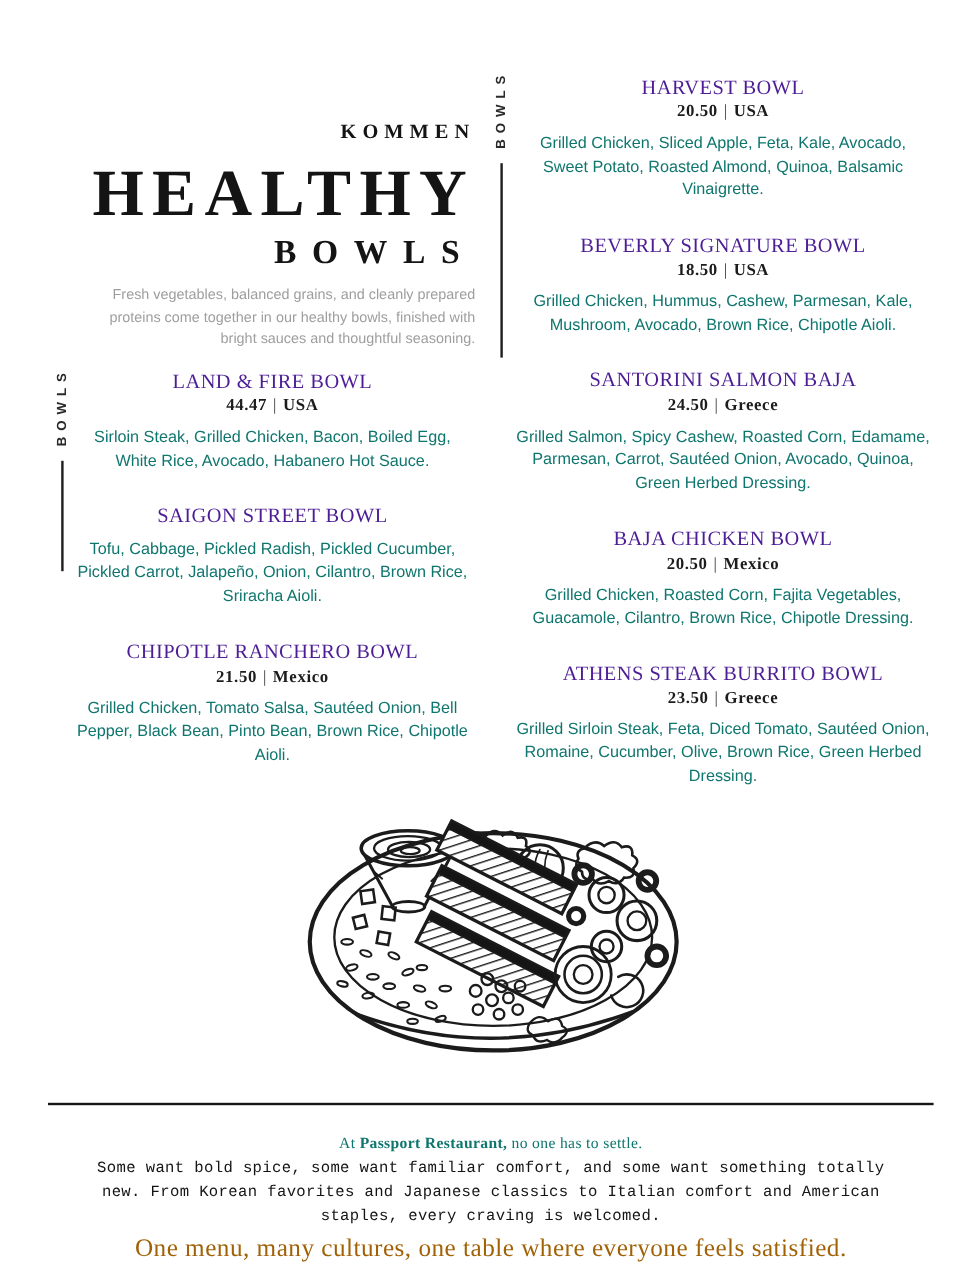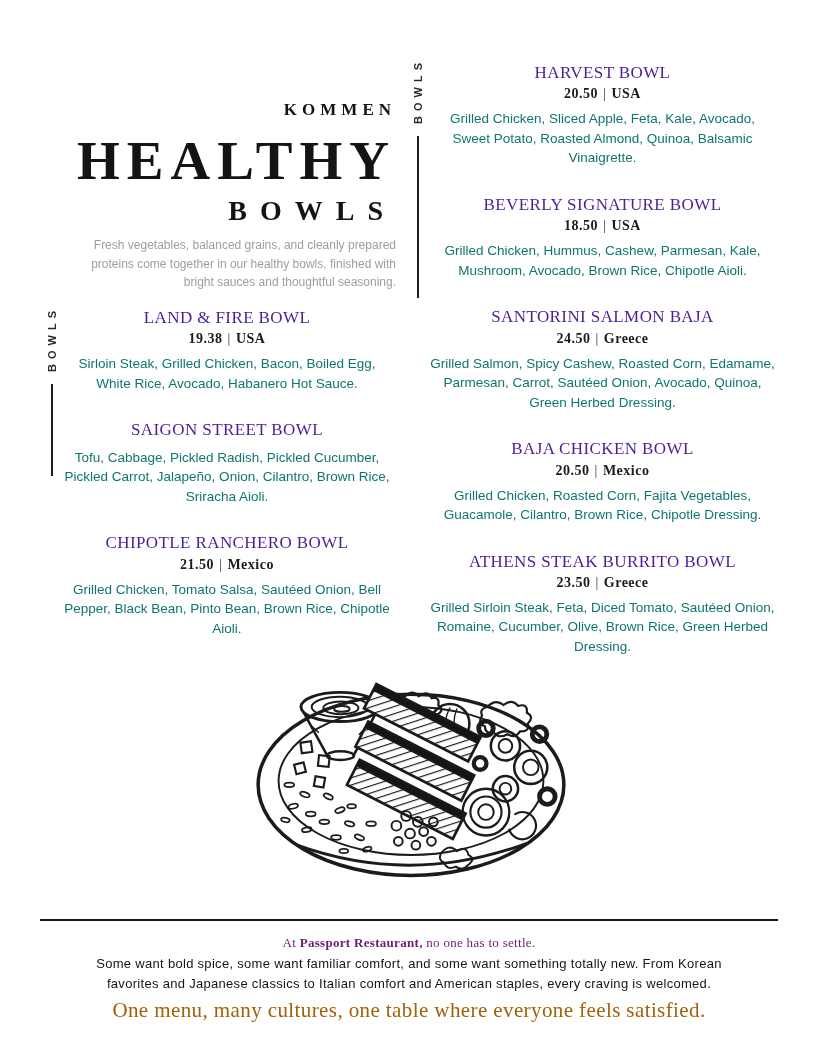--- a/index.html
+++ b/index.html
@@ -29,23 +29,23 @@
   .item-name{margin:0;font-family:"Liberation Serif",serif;font-weight:400;font-size:17px;letter-spacing:0.4px;color:#4c1d95;line-height:1.25;}
   .item-price{font-family:"Liberation Serif",serif;font-weight:700;font-size:14px;letter-spacing:0.5px;color:#1c1c1c;margin-top:3px;}
   .item-price .sep{font-weight:400;padding:0 5px;color:#333333;}
   .item-desc{margin:7px 0 0 0;font-size:13.5px;line-height:1.45;color:#0f766e;}
   
   .illustration{position:absolute;left:250px;top:668px;width:322px;height:222px;margin:0;}
   .illustration svg{width:100%;height:100%;display:block;}
   
   .footer{position:absolute;left:40px;top:919px;width:738px;text-align:center;}
   .footer-rule{height:2px;background:#161616;width:100%;}
-  .f1{margin:14px 0 0 0;font-family:"Liberation Serif",serif;font-size:13px;letter-spacing:0.3px;color:#701a75;}
+  .f1{margin:24px 0 0 0;font-family:"Liberation Serif",serif;font-size:13px;letter-spacing:0.3px;color:#0f766e;}
   .f1 b{font-weight:700;}
-  .f2{margin:3px auto 0 auto;max-width:672px;font-family:Liberation Sans, sans-serif;font-size:13px;line-height:1.55;letter-spacing:0.3px;color:#151515;}
+  .f2{margin:3px auto 0 auto;max-width:672px;font-family:Liberation Mono, monospace;font-size:13px;line-height:1.55;letter-spacing:0.3px;color:#151515;}
   .f3{margin:4px 0 0 0;font-family:"Liberation Serif",serif;font-weight:400;font-size:21px;letter-spacing:0.4px;color:#a16207;}
 </style>
 </head>
 <body>
 
 <div class="page">
 
   <header class="brand-block">
     <div class="brand-name">KOMMEN</div>
     <div class="brand-title">HEALTHY</div>
@@ -58,21 +58,21 @@
     <span class="vrule"></span>
   </div>
   <div class="vlabel vlabel-left">
     <span class="vtxt">BOWLS</span>
     <span class="vrule"></span>
   </div>
 
   <section class="col col-left" id="col-left">
       <article class="item">
         <h3 class="item-name">LAND &amp; FIRE BOWL</h3>
-        <div class="item-price"><span>19.38</span><span class="sep">|</span><span>USA</span></div>
+        <div class="item-price"><span>44.47</span><span class="sep">|</span><span>USA</span></div>
         <p class="item-desc">Sirloin Steak, Grilled Chicken, Bacon, Boiled Egg, White Rice, Avocado, Habanero Hot Sauce.</p>
       </article>
       <article class="item">
         <h3 class="item-name">SAIGON STREET BOWL</h3>
         <p class="item-desc">Tofu, Cabbage, Pickled Radish, Pickled Cucumber, Pickled Carrot, Jalapeño, Onion, Cilantro, Brown Rice, Sriracha Aioli.</p>
       </article>
       <article class="item">
         <h3 class="item-name">CHIPOTLE RANCHERO BOWL</h3>
         <div class="item-price"><span>21.50</span><span class="sep">|</span><span>Mexico</span></div>
         <p class="item-desc">Grilled Chicken, Tomato Salsa, Sautéed Onion, Bell Pepper, Black Bean, Pinto Bean, Brown Rice, Chipotle Aioli.</p>

